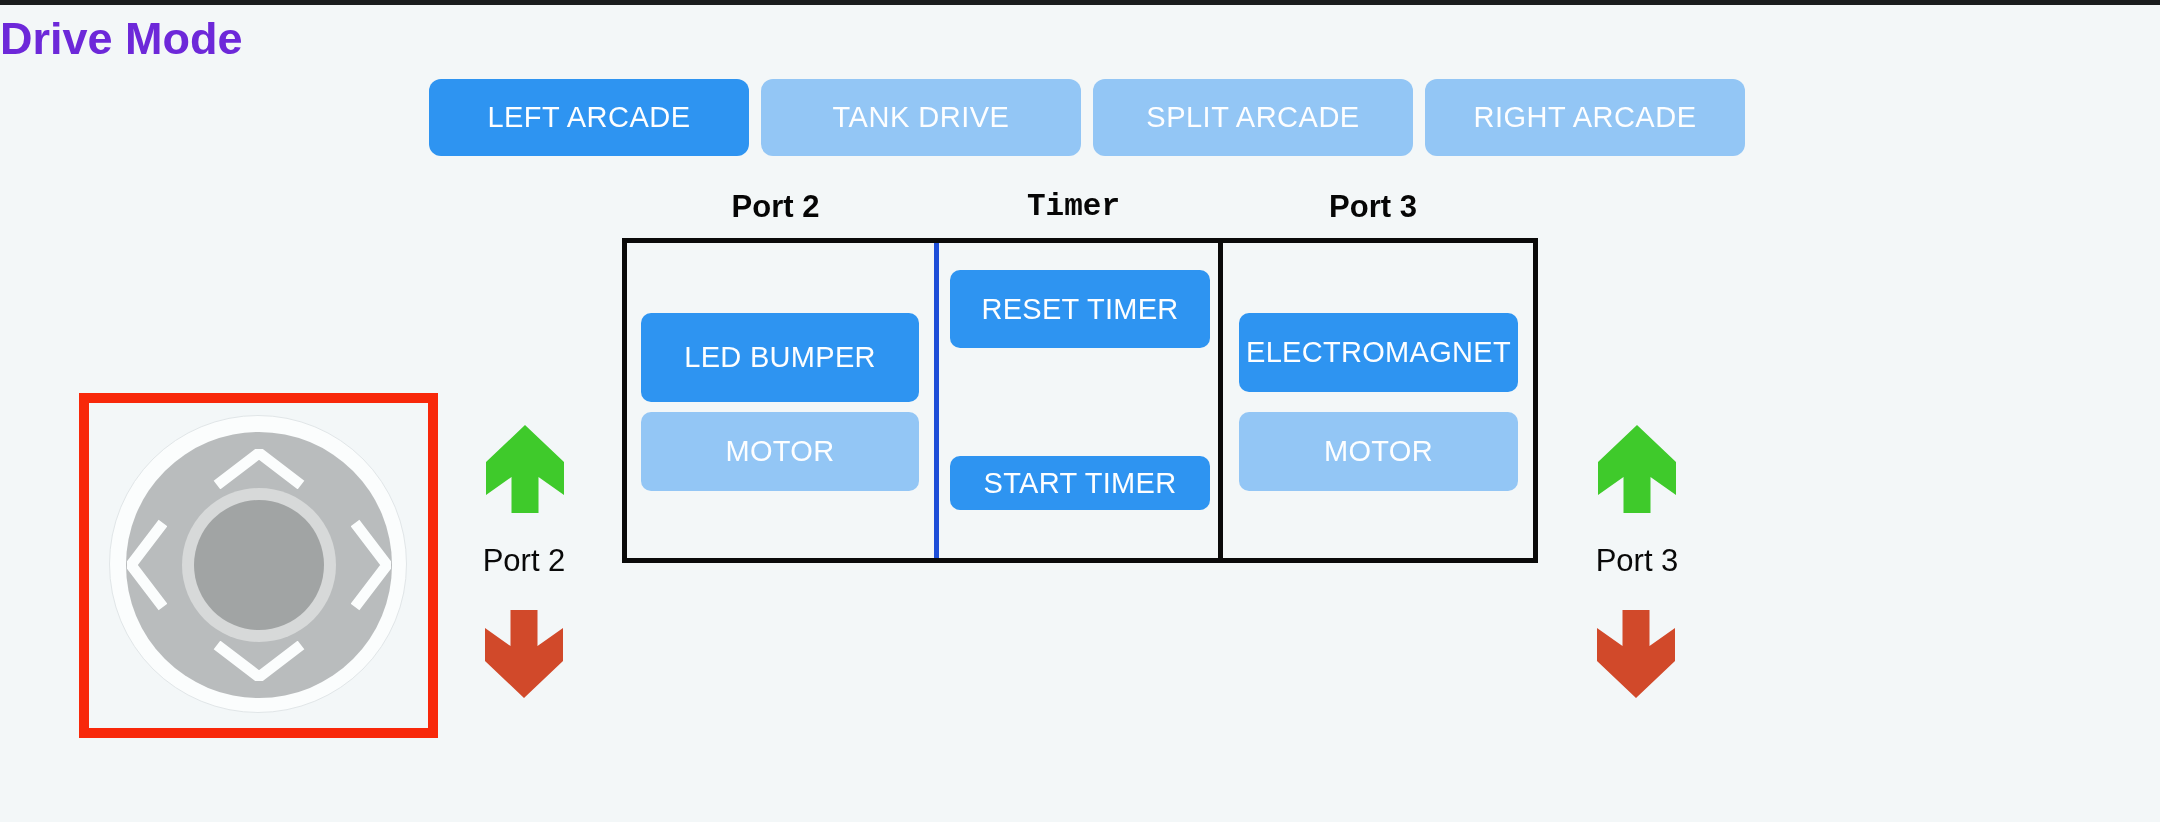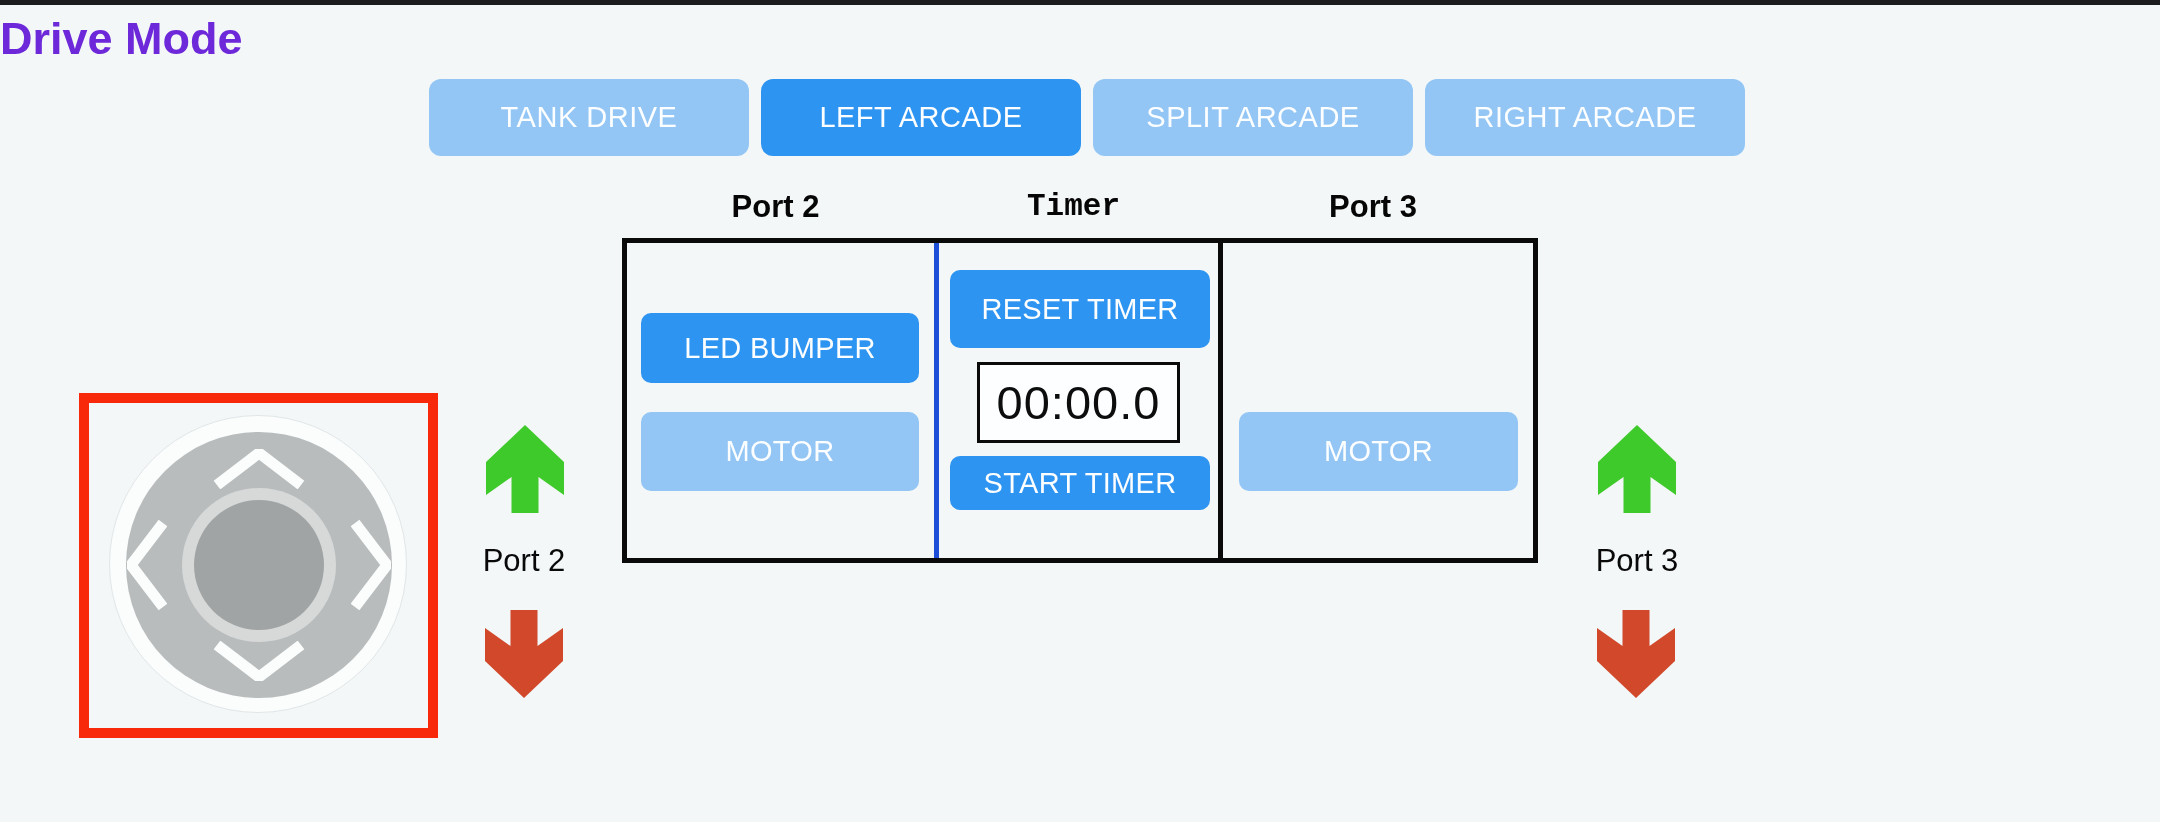--- a/index.html
+++ b/index.html
@@ -53,21 +53,21 @@
   .cell { position: relative; height: 100%; }
   .cell-1 { width: 307px; }
   .cell-2 { width: 289px; border-left: 5px solid #1d4ed8; border-right: 5px solid #0a0a0a; }
   .cell-3 { width: 310px; }
   .cell-btn {
     position: absolute; border: none; border-radius: 10px;
     color: #fdfeff; font-size: 29px; font-family: inherit;
     display: flex; align-items: center; justify-content: center;
     letter-spacing: 0.3px; cursor: pointer;
   }
-  .c1-top  { left: 14px; right: 15px; top: 70px;  height: 70px; }
+  .c1-top  { left: 14px; right: 15px; top: 70px;  height: 89px; }
   .c1-bot  { left: 14px; right: 15px; top: 169px; height: 79px; }
   .c2-top  { left: 11px; right: 8px;  top: 27px;  height: 78px; }
   .c2-bot  { left: 11px; right: 8px;  top: 213px; height: 54px; }
   .c3-top  { left: 16px; right: 15px; top: 70px;  height: 79px; }
   .c3-bot  { left: 16px; right: 15px; top: 169px; height: 79px; }
   .timer-display {
     position: absolute; left: 38px; top: 119px; width: 203px; height: 81px;
     background: #fcfeff; border: 3px solid #0a0a0a;
     display: flex; align-items: center; justify-content: center;
     font-size: 47px; color: #0d0d0d; letter-spacing: 1px;
@@ -112,43 +112,43 @@
   .ra-down { left: 1597px; top: 610px; }
 </style>
 </head>
 <body>
 
 <div class="top-rule"></div>
 
 <div class="page-title">Drive Mode</div>
 
 <div class="mode-row">
+  <button class="mode-btn btn-blue">LEFT ARCADE</button>
   <button class="mode-btn btn-light">TANK DRIVE</button>
-  <button class="mode-btn btn-blue">LEFT ARCADE</button>
   <button class="mode-btn btn-light">SPLIT ARCADE</button>
   <button class="mode-btn btn-light">RIGHT ARCADE</button>
 </div>
 
 <div class="panel-headers">
   <div class="hdr hdr-1">Port 2</div>
   <div class="hdr hdr-2">Timer</div>
   <div class="hdr hdr-3">Port 3</div>
 </div>
 
 <div class="device-panel">
   <div class="cell cell-1">
     <button class="cell-btn btn-blue c1-top">LED BUMPER</button>
     <button class="cell-btn btn-light c1-bot">MOTOR</button>
   </div>
   <div class="cell cell-2">
     <button class="cell-btn btn-blue c2-top">RESET TIMER</button>
-    <div class="timer-display">00:00.0</div>
     <button class="cell-btn btn-blue c2-bot">START TIMER</button>
   </div>
   <div class="cell cell-3">
+    <button class="cell-btn btn-blue c3-top">ELECTROMAGNET</button>
     <button class="cell-btn btn-light c3-bot">MOTOR</button>
   </div>
 </div>
 
 <div class="joystick-frame">
   <div class="joy-outer">
     <div class="joy-pad">
       <svg class="chev chev-up" viewBox="0 0 96 40">
         <polyline points="6,36 48,4 90,36" fill="none" stroke="#fbfdfd" stroke-width="11"></polyline>
       </svg>

